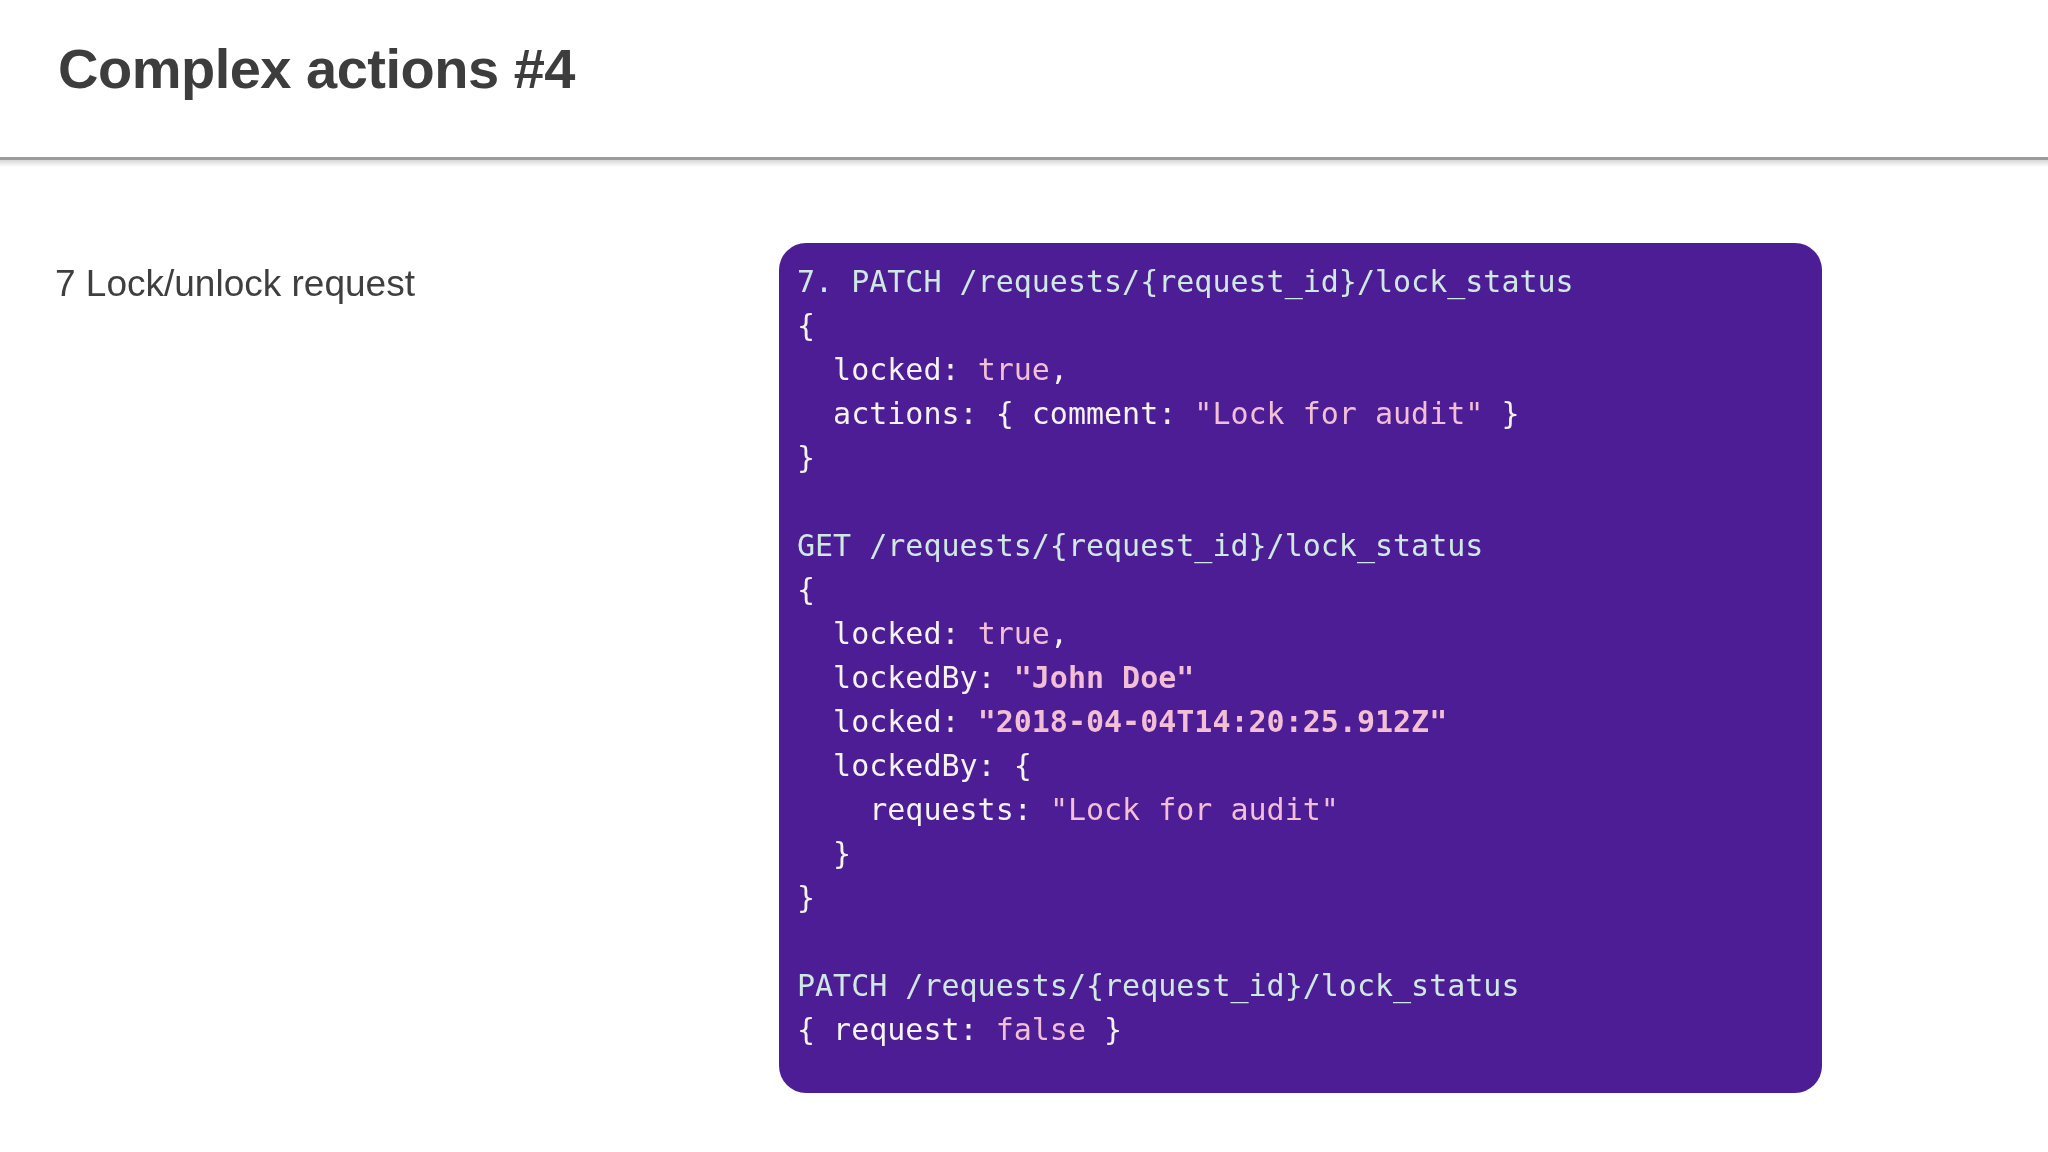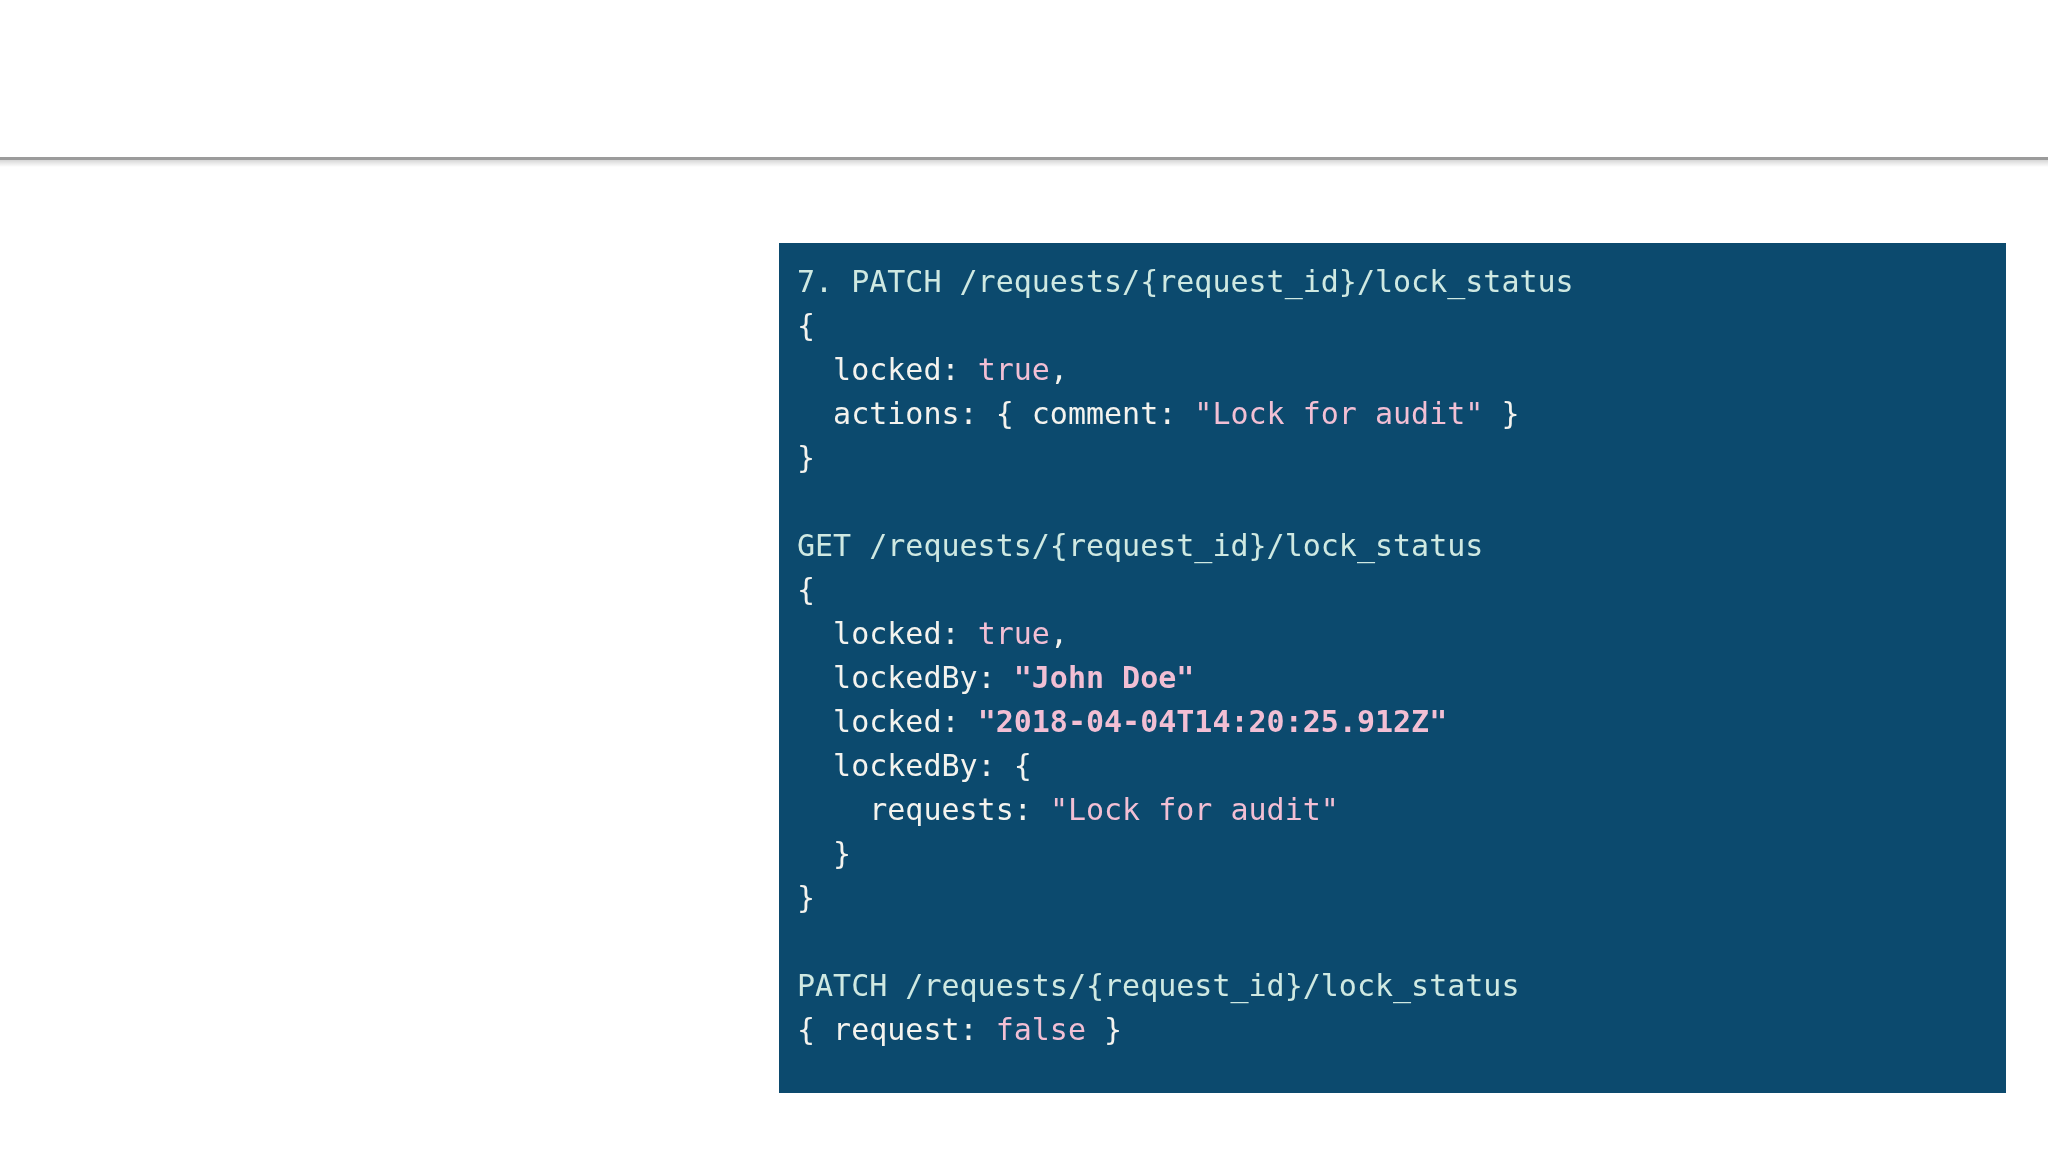--- a/index.html
+++ b/index.html
@@ -66,51 +66,54 @@
     color: #3f3f3f;
     font-family: "Liberation Sans", sans-serif;
     white-space: nowrap;
   }
 
   
   .code-panel {
     position: absolute;
     left: 779px;
     top: 243px;
-    width: 1227px;
+    width: 1043px;
     height: 850px;
-    background: #0c4a6e;
+    background: #4c1d95;
     box-sizing: border-box;
     padding: 17px 0 0 18px;
     overflow: hidden;
+    border-radius: 27px;
   }
   .code-line {
     font-family: "DejaVu Sans Mono", monospace;
     font-size: 30px;
     line-height: 44px;
     color: #f2f2ee;
     white-space: pre;
     letter-spacing: 0px;
     height: 44px;
   }
   .code-line.blank { color: transparent; }
   .tok-url    { color: #cfe9e2; }
   .tok-plain  { color: #f4f3ee; }
   .tok-str    { color: #f2bfd4; }
   .tok-str-b  { color: #f2bfd4; font-weight: bold; }
 </style>
 </head>
 <body>
 
 <div class="slide-header">
+  <div class="slide-title">Complex actions #4</div>
   <div class="header-rule"></div>
   <div class="header-rule-shadow"></div>
 </div>
 
 <div class="bullet-list">
+  <div class="bullet-item">7 Lock/unlock request</div>
 </div>
 
 <div class="code-panel">
 
   <div class="code-line"><span class="tok-url">7. PATCH /requests/{request_id}/lock_status</span></div>
 
   <div class="code-line"><span class="tok-plain">{</span></div>
 
   <div class="code-line"><span class="tok-plain">  locked: </span><span class="tok-str">true</span><span class="tok-plain">,</span></div>
 

